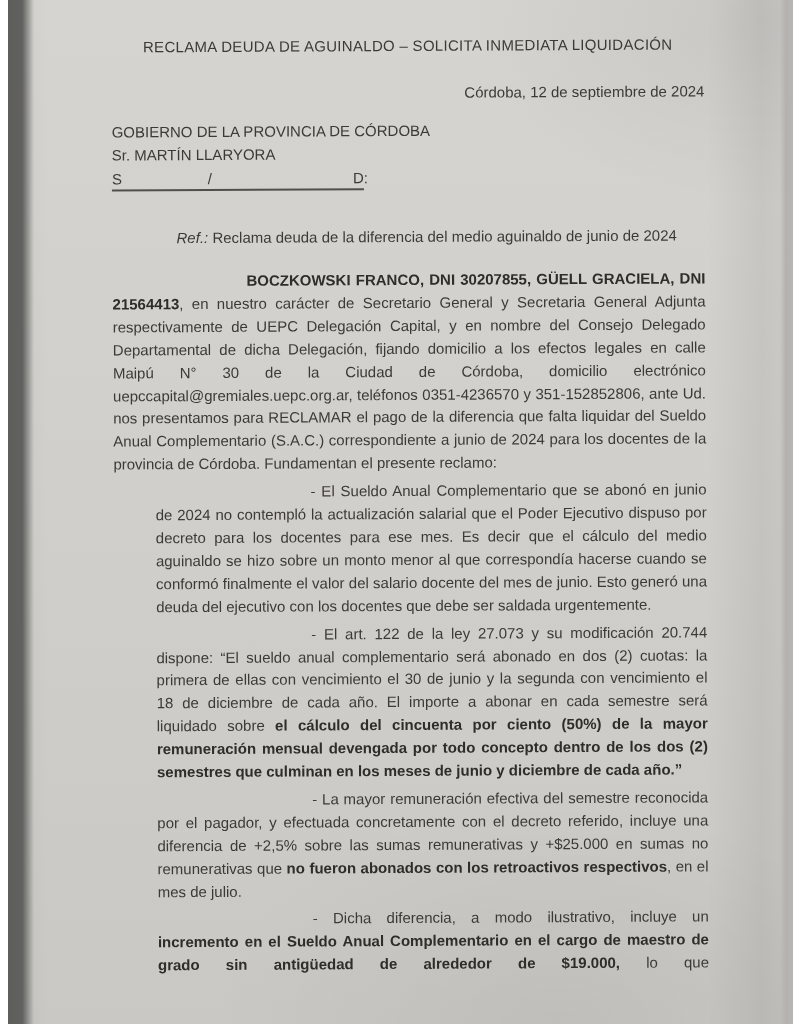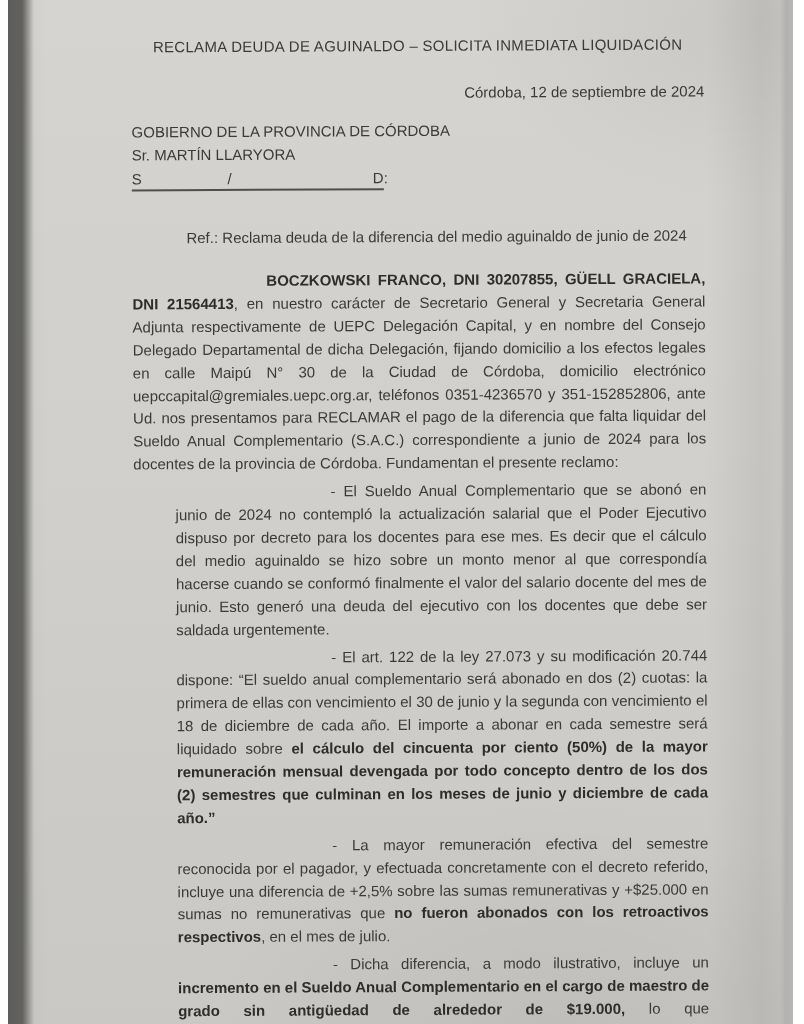--- a/index.html
+++ b/index.html
@@ -1,39 +1,39 @@
 <!DOCTYPE html>
 <html style="--paper: #d0cfcb; --left_band: #5d5d5b; --right_band: #b3b2b0; --ink: #3c3a37;"><head>
 <meta charset="utf-8">
 <style>
   html,body{margin:0;padding:0;width:804px;height:1024px;overflow:hidden;background:#ffffff;}
   .photo{position:absolute;left:8px;right:11px;top:0;bottom:0;
     background:linear-gradient(180deg,#d5d4d0 0%,var(--paper,#d0cfcb) 50%,#c9c8c4 100%);
-    font-family:"Liberation Sans","DejaVu Sans",sans-serif;color:var(--ink,#3c3a37);padding-left:20px;}
+    font-family:"Liberation Sans","DejaVu Sans",sans-serif;color:var(--ink,#3c3a37);}
   .photo::after{content:"";position:absolute;inset:0;pointer-events:none;
     background:
       radial-gradient(ellipse 420px 260px at 96% 2%, rgba(0,0,0,0.06), rgba(0,0,0,0) 70%),
       radial-gradient(ellipse 500px 320px at 70% 100%, rgba(0,0,0,0.05), rgba(0,0,0,0) 70%),
       linear-gradient(90deg, rgba(0,0,0,0.05) 0%, rgba(0,0,0,0) 5%, rgba(0,0,0,0) 89%, rgba(0,0,0,0.06) 96%, rgba(0,0,0,0.03) 100%);}
   .band-left{position:absolute;left:0;top:0;bottom:0;width:26px;
     background:linear-gradient(90deg,var(--left_band,#5d5d5b) 0%,#61615f 55%,rgba(97,97,95,0) 100%);z-index:2;}
   .band-right{position:absolute;right:0;top:0;bottom:0;width:13px;
     background:linear-gradient(90deg,rgba(179,178,176,0) 0%,var(--right_band,#b3b2b0) 45%,#b7b6b4 100%);z-index:2;}
   .content{position:relative;z-index:1;padding:34px 87px 0 105px;
     transform:rotate(-0.3deg);transform-origin:50% 40%;
     font-size:15px;line-height:23px;}
   .title{text-align:center;letter-spacing:0.3px;white-space:nowrap;}
   .dateline{text-align:right;margin-top:24px;}
   .addr{margin-top:15px;}
   .sd-row{position:relative;width:252px;height:21px;border-bottom:2px solid #514f4c;margin-top:2px;}
   .sd-s{position:absolute;left:0;bottom:-1px;}
   .sd-slash{position:absolute;left:38%;bottom:-1px;}
   .sd-d{position:absolute;right:-4px;bottom:-1px;}
   .ref-row{margin-top:35px;text-align:center;padding-left:36px;}
-  .ref-label{}
+  .ref-label{font-style:italic;}
   .paragraphs{margin-top:21px;}
   .para{margin:0;text-align:justify;line-height:22.9px;}
   .para .b{font-weight:bold;color:#2f2d2a;}
   .para.intro{text-indent:134px;}
   .para.item{margin-left:42px;text-indent:155px;margin-top:5px;}
   .para.justify-last{text-align-last:justify;}
 </style>
 </head>
 <body>
 

